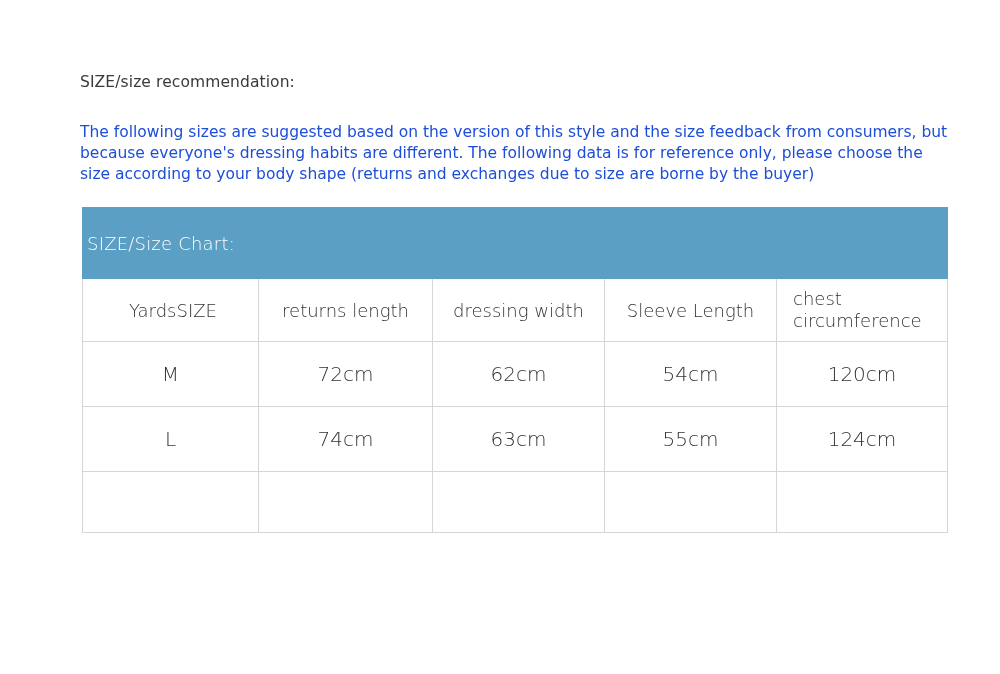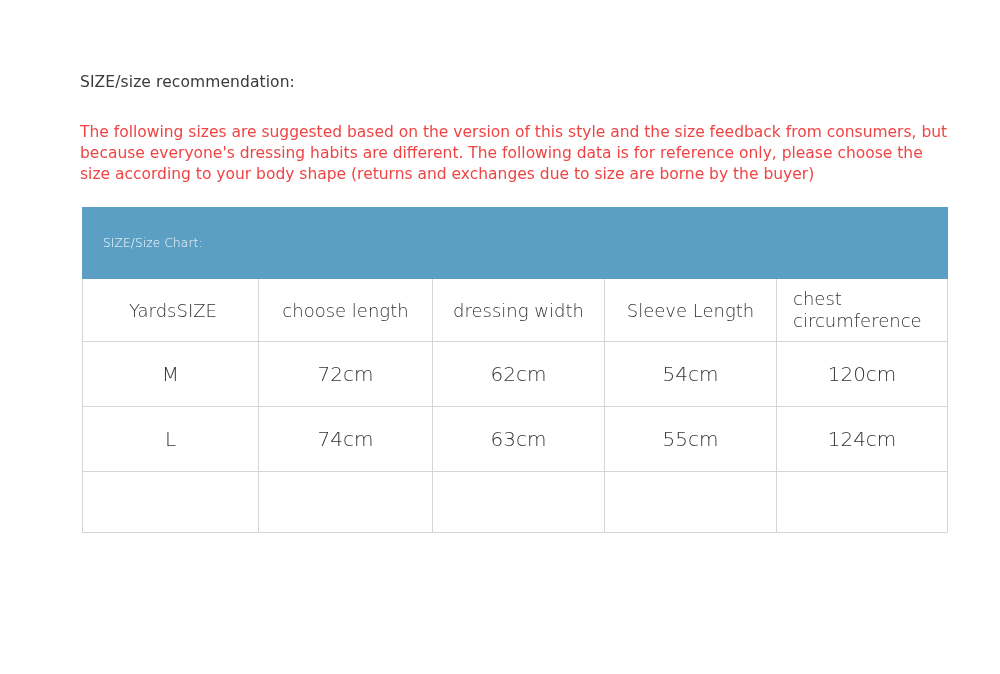--- a/index.html
+++ b/index.html
@@ -30,21 +30,21 @@
     color: #3a3a3a;
     letter-spacing: 0.1px;
   }
   .intro-body {
     position: absolute;
     left: 64px;
     top: 122px;
     width: 876px;
     font-size: 15.5px;
     line-height: 21px;
-    color: #ef4444;
+    color: #1d4ed8;
   }
   .table-wrap {
     position: absolute;
     left: 66px;
     top: 207px;
     width: 865px;
   }
   table.size-table {
     border-collapse: collapse;
     width: 865px;
@@ -56,23 +56,23 @@
     vertical-align: middle;
     font-size: 18px;
     color: #333333;
     font-weight: 300;
   }
   tr.header-band td {
     background: #5b9fc4;
     border: 1px solid #5b9fc4;
     height: 68px;
     text-align: left;
-    padding-left: 20px;
+    padding-left: 4px;
     color: #ffffff;
-    font-size: 12px;
+    font-size: 18px;
     letter-spacing: 0.2px;
   }
   tr.col-head td {
     height: 62px;
     font-size: 18px;
     color: #333333;
     padding: 0 6px;
   }
   tr.col-head td.left-col {
     padding-left: 11px;
@@ -113,21 +113,21 @@
           <col class="c3">
           <col class="c4">
           <col class="c5">
       </colgroup>
       <tbody>
         <tr class="header-band">
           <td colspan="5" style="background: rgb(91, 159, 196); border-color: rgb(91, 159, 196);">SIZE/Size Chart:</td>
         </tr>
         <tr class="col-head">
           <td class="left-col">YardsSIZE</td>
-          <td>choose length</td>
+          <td>returns length</td>
           <td>dressing width</td>
           <td>Sleeve Length</td>
           <td class="chest-col">chest circumference</td>
         </tr>
         <tr class="data-row">
           <td>M</td>
           <td>72cm</td>
           <td>62cm</td>
           <td>54cm</td>
           <td>120cm</td>

